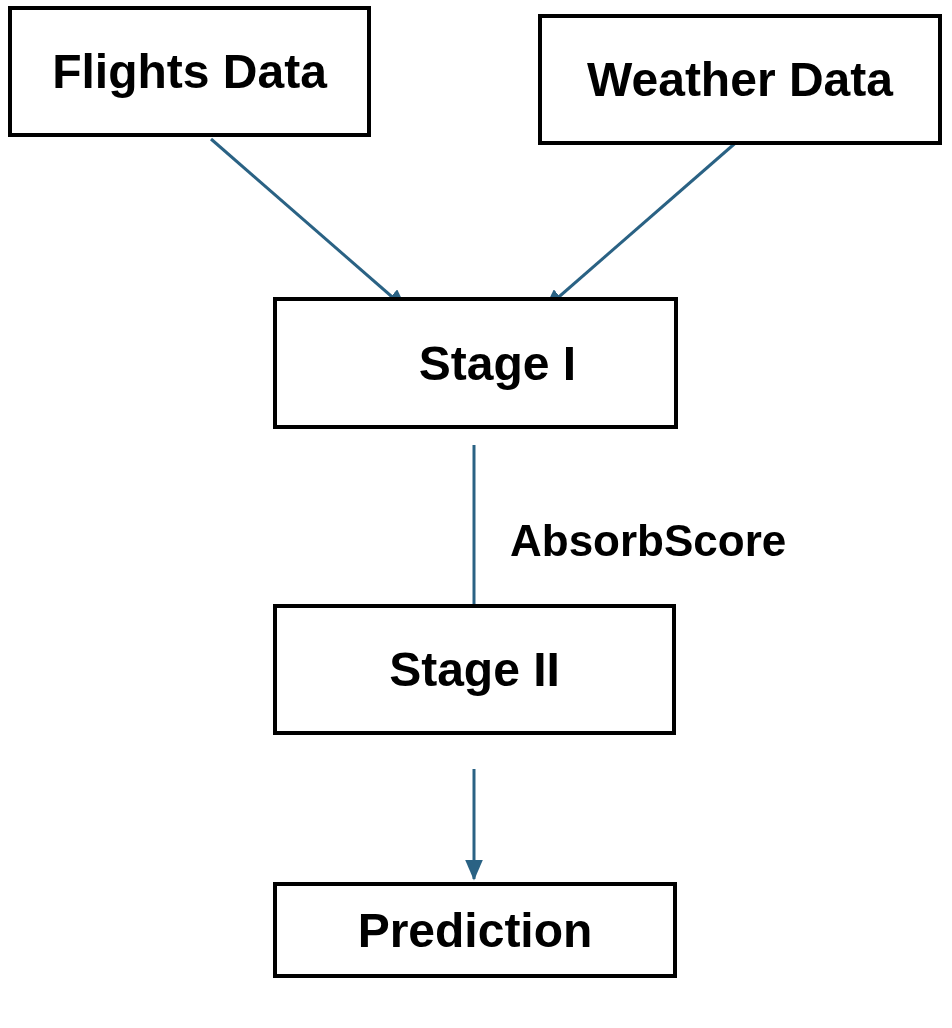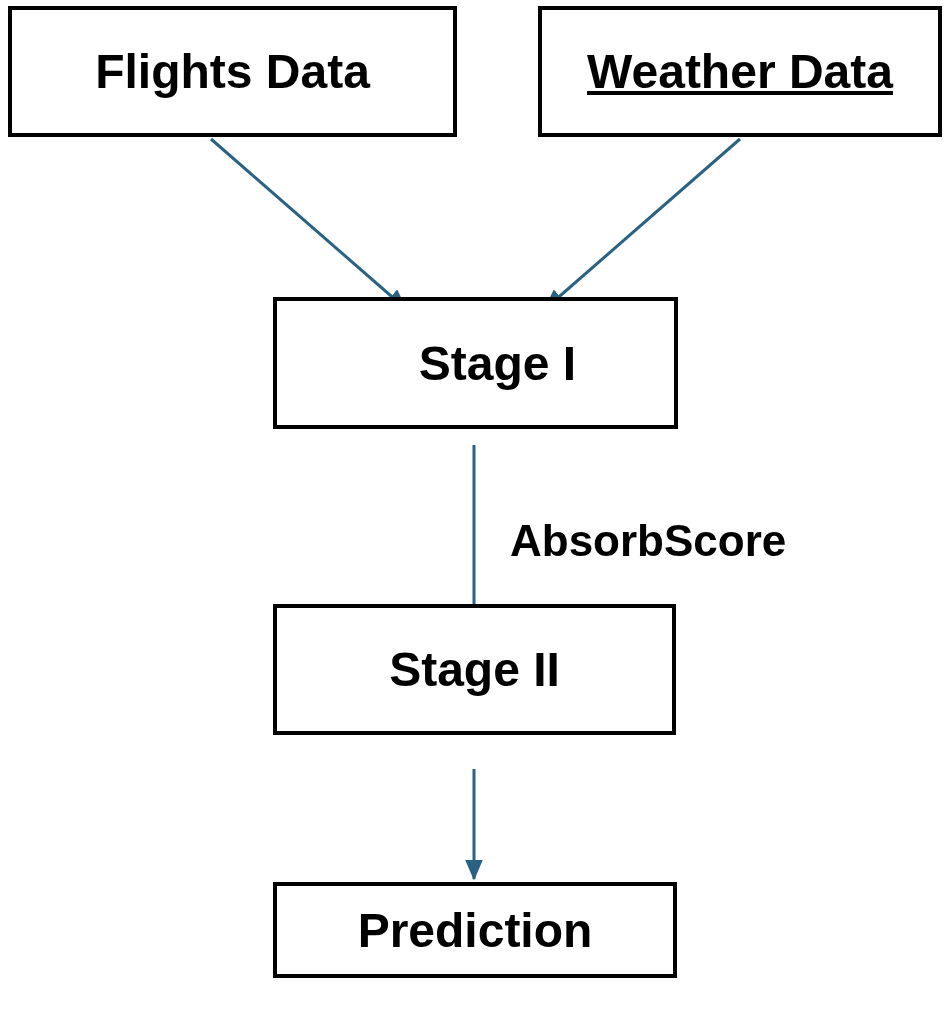--- a/index.html
+++ b/index.html
@@ -38,22 +38,22 @@
     display: flex;
     align-items: center;
     justify-content: center;
   }
   .node .label {
     font-size: 48px;
     font-weight: bold;
     color: var(--labeltext, #000000);
     white-space: nowrap;
   }
-  .node-flights    { left: 8px;   top: 6px;   width: 449px; height: 131px; }
-  .node-weather    { left: 538px; top: 6px;   width: 404px; height: 131px; text-decoration: underline; }
+  .node-flights    { left: 8px;   top: 6px;   width: 363px; height: 131px; }
+  .node-weather    { left: 538px; top: 14px;   width: 404px; height: 131px; }
   .node-stage1     { left: 273px; top: 297px; width: 405px; height: 132px; padding-left: 44px; }
   .node-stage2     { left: 273px; top: 604px; width: 403px; height: 131px; }
   .node-prediction { left: 273px; top: 882px; width: 404px; height: 96px; }
   .edge-label {
     position: absolute;
     left: 510px;
     top: 516px;
     font-size: 44px;
     font-weight: bold;
     color: var(--labeltext, #000000);

